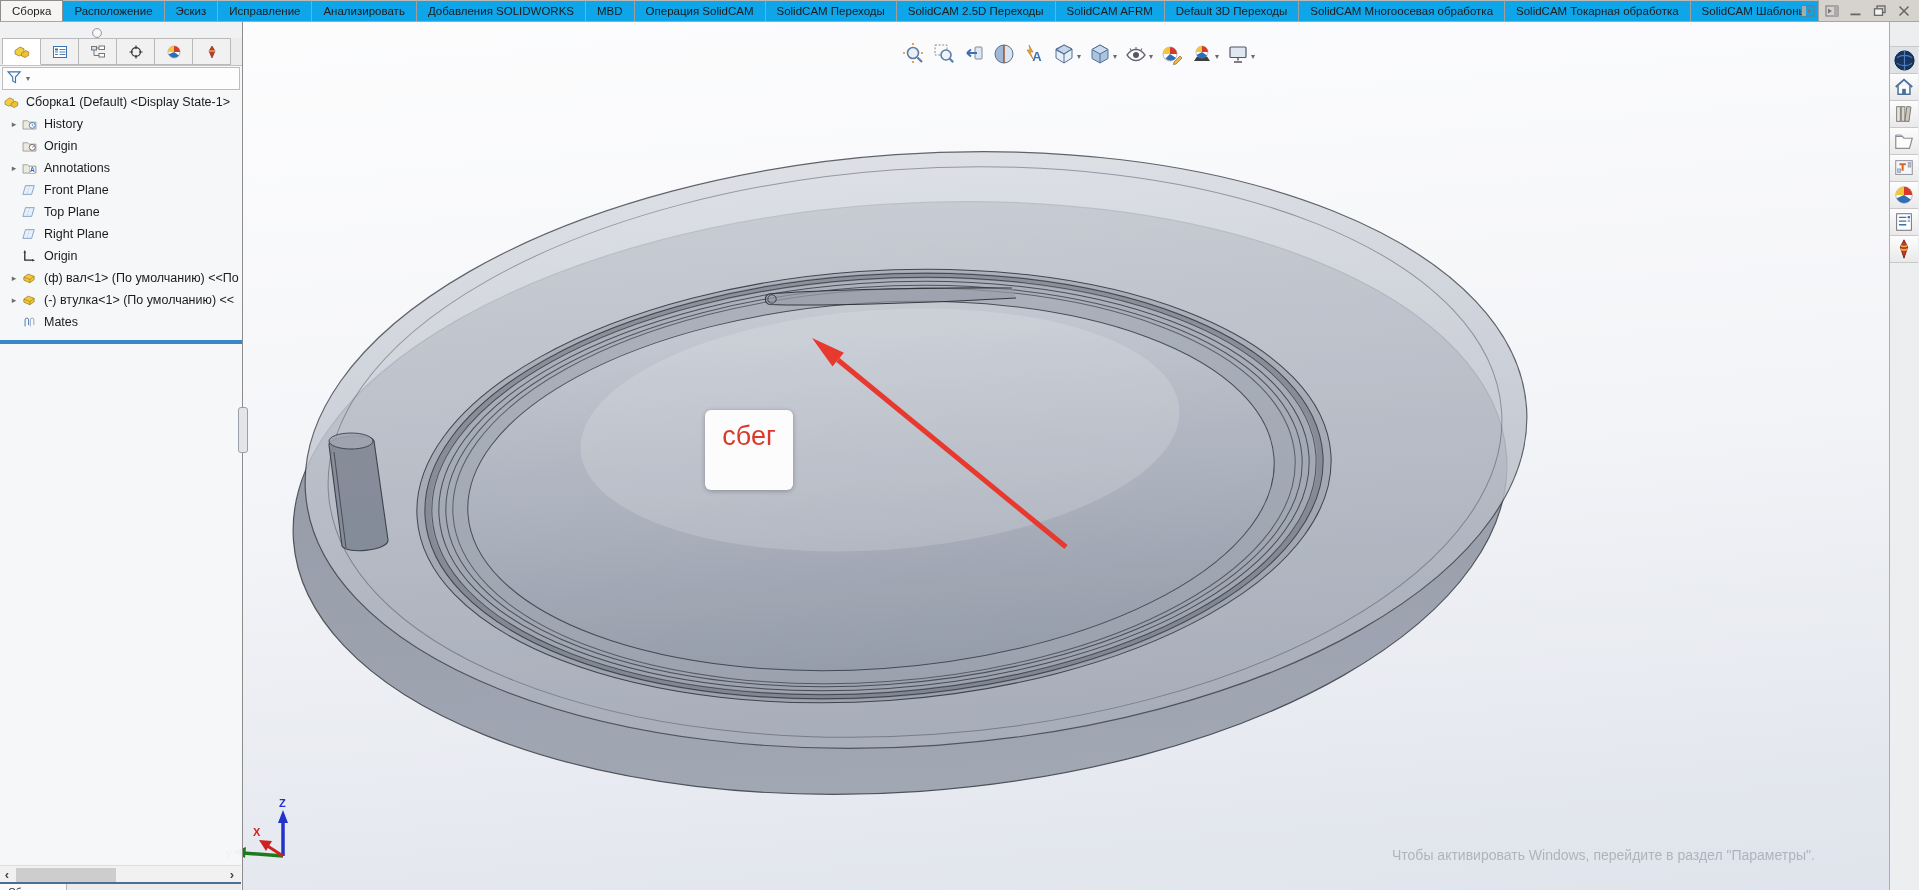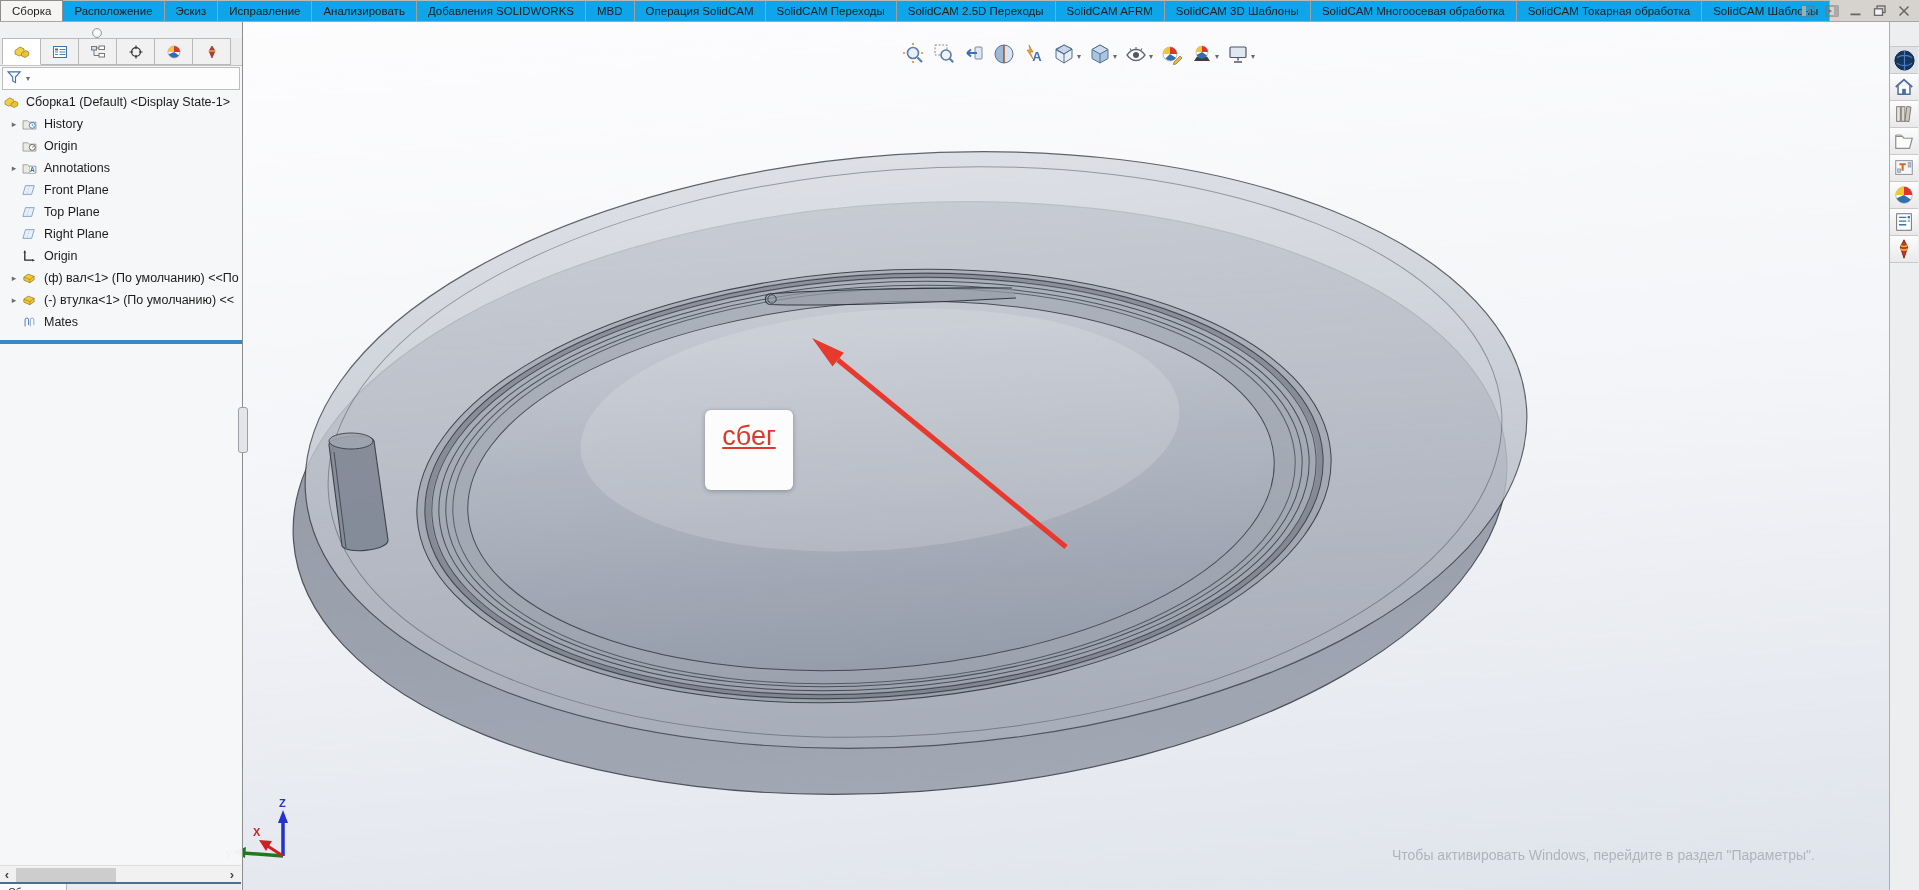--- a/index.html
+++ b/index.html
@@ -41,21 +41,21 @@
     align-items:center;z-index:3;
   }
   .hud-item{display:flex;align-items:center;gap:2px;}
   .hud-caret{font-size:8px;color:#6a6a6a;}
   
   #callout{
     position:absolute;left:705px;top:389px;width:88px;height:80px;
     background:#fcfcfc;border-radius:6px;box-shadow:0 1px 5px rgba(0,0,0,.28);
     z-index:2;text-align:center;
   }
-  #callout span{display:inline-block;margin-top:11px;font-size:27px;color:#d93a2b;text-decoration:underline;}
+  #callout span{display:inline-block;margin-top:11px;font-size:27px;color:#d93a2b;}
   
   #watermark{position:absolute;left:1392px;top:820px;z-index:1;color:#a9afb9;}
   #watermark .wm1{font-size:24px;opacity:.85;}
   #watermark .wm2{font-size:14px;margin-top:6px;opacity:.9;}
   
   #triad{position:absolute;left:223px;top:775px;z-index:2;}
   
   #left-panel{
     position:absolute;left:0;top:21px;width:242px;height:869px;z-index:5;
     background:rgba(246,247,248,.97);border-right:1px solid #8c8c8c;
@@ -280,21 +280,21 @@
     <div class="cmd-tab">Расположение</div>
     <div class="cmd-tab">Эскиз</div>
     <div class="cmd-tab">Исправление</div>
     <div class="cmd-tab">Анализировать</div>
     <div class="cmd-tab">Добавления SOLIDWORKS</div>
     <div class="cmd-tab">MBD</div>
     <div class="cmd-tab">Операция SolidCAM</div>
     <div class="cmd-tab">SolidCAM Переходы</div>
     <div class="cmd-tab">SolidCAM 2.5D Переходы</div>
     <div class="cmd-tab">SolidCAM AFRM</div>
-    <div class="cmd-tab">SolidCAM 3D Шаблоны</div>
+    <div class="cmd-tab">Default 3D Переходы</div>
     <div class="cmd-tab">SolidCAM Многоосевая обработка</div>
     <div class="cmd-tab">SolidCAM Токарная обработка</div>
     <div class="cmd-tab">SolidCAM Шаблоны</div>
   </div>
 <div id="window-controls">
     <div class="winbtn">
       <svg width="14" height="12" viewBox="0 0 14 12">
         <rect x="1" y="1" width="12" height="10" fill="none" stroke="#777"></rect>
         <rect x="1" y="1" width="4" height="10" fill="#aaa"></rect>
         <polygon points="7,6 11,3.5 11,8.5" fill="#777" transform="rotate(180 9 6)"></polygon>

